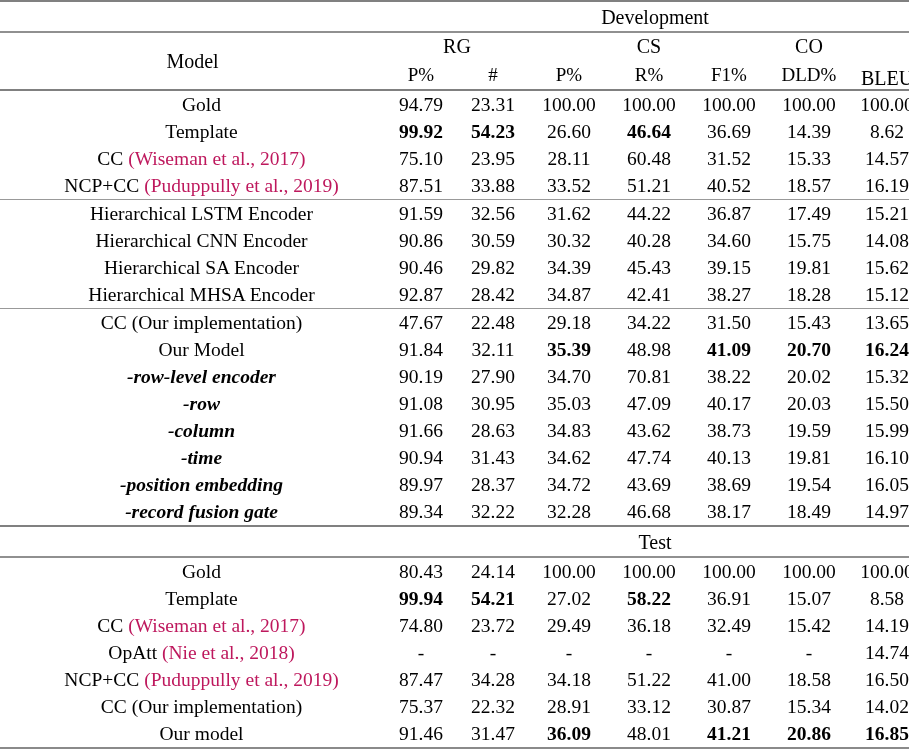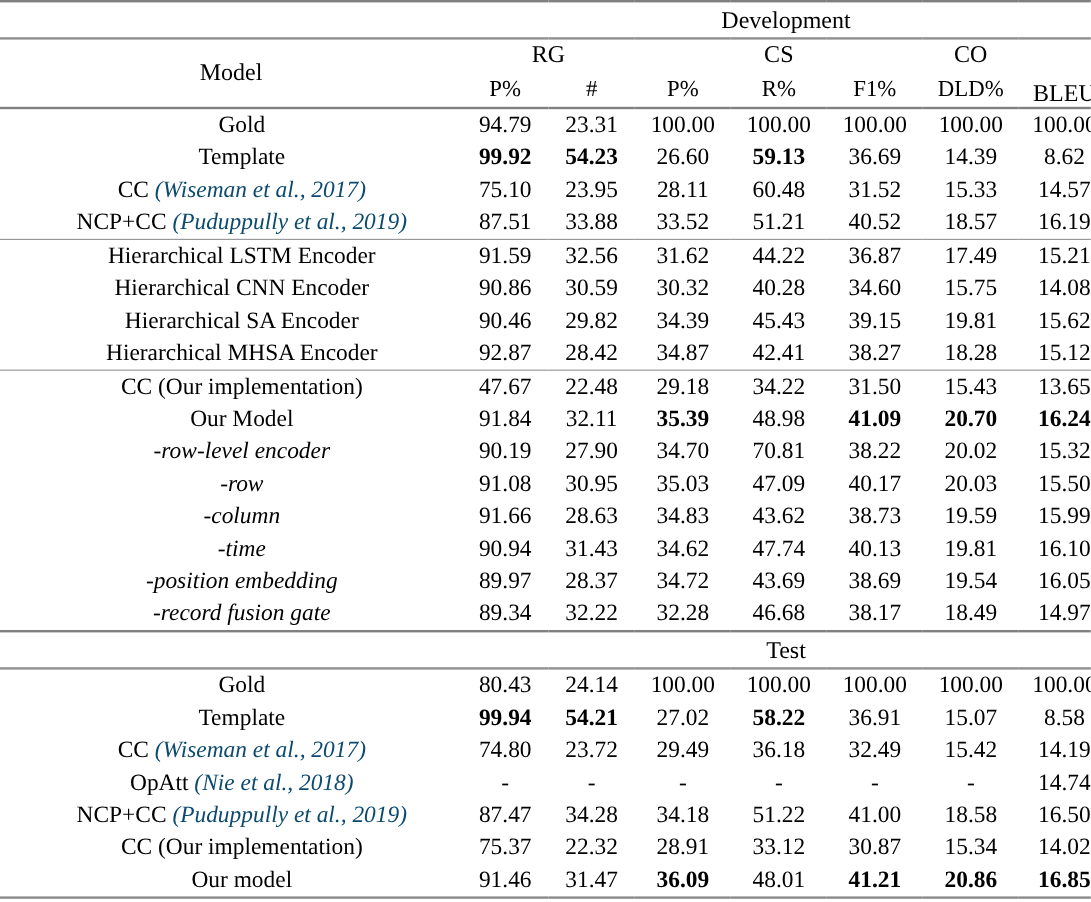--- a/index.html
+++ b/index.html
@@ -94,25 +94,25 @@
   }
   tr.data td.num {
     text-align: center;
   }
   tr.data td.num.bold {
     font-weight: bold;
     text-align: center;
   }
   tr.data td.model.indent {
     font-style: italic;
+    font-weight: bold;
   }
 
   .cite {
-    color: #0c4a6e;
-    font-style: italic;
+    color: #be185d;
   }
 </style>
 </head>
 <body>
 
 <div class="table-wrap">
   <table class="results">
     <colgroup>
       <col class="c-model">
       <col class="c-num">
@@ -160,21 +160,21 @@
           <td class="num">100.00</td>
           <td class="num">100.00</td>
           <td class="num">100.00</td>
           <td class="num">100.00</td>
         </tr>
         <tr class="data">
           <td class="model">Template</td>
           <td class="num bold">99.92</td>
           <td class="num bold">54.23</td>
           <td class="num">26.60</td>
-          <td class="num bold">59.13</td>
+          <td class="num bold">46.64</td>
           <td class="num">36.69</td>
           <td class="num">14.39</td>
           <td class="num">8.62</td>
         </tr>
         <tr class="data">
           <td class="model"><span>CC </span><span class="cite">(Wiseman et al., 2017)</span></td>
           <td class="num">75.10</td>
           <td class="num">23.95</td>
           <td class="num">28.11</td>
           <td class="num">60.48</td>

